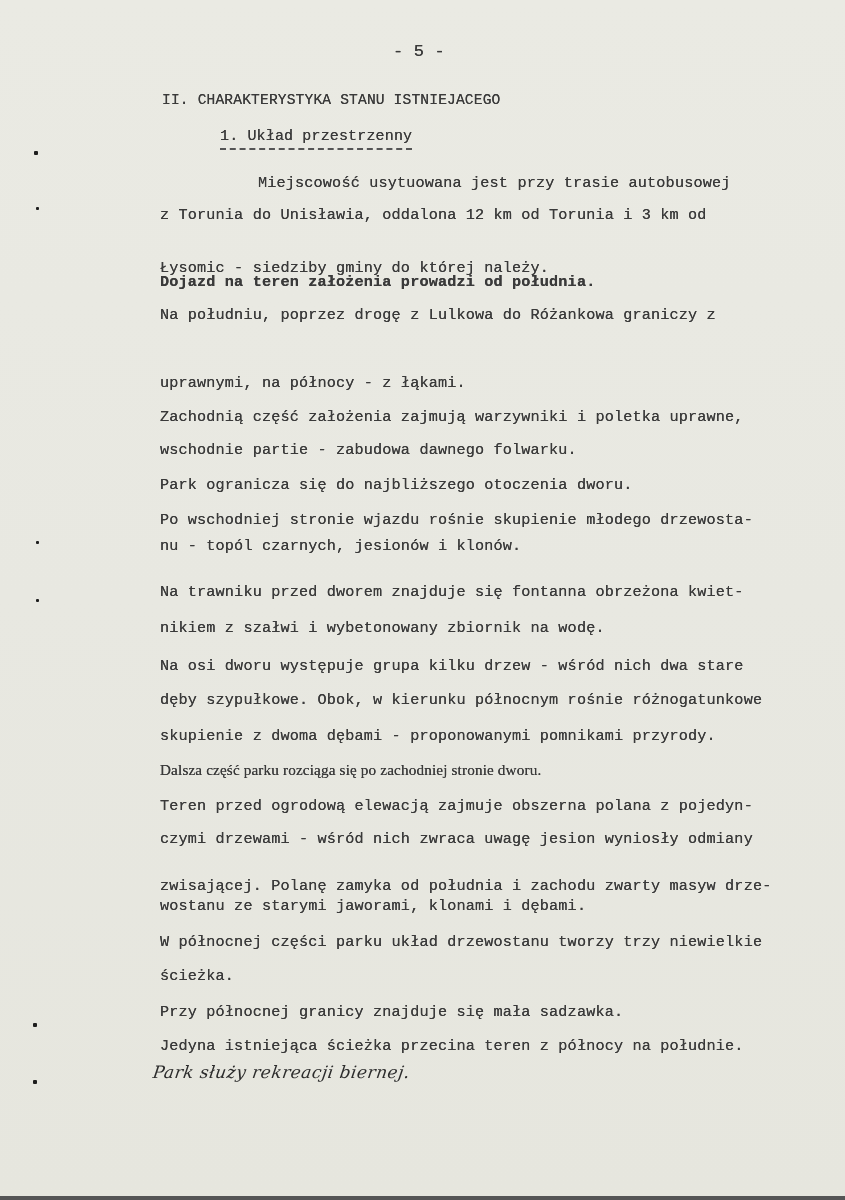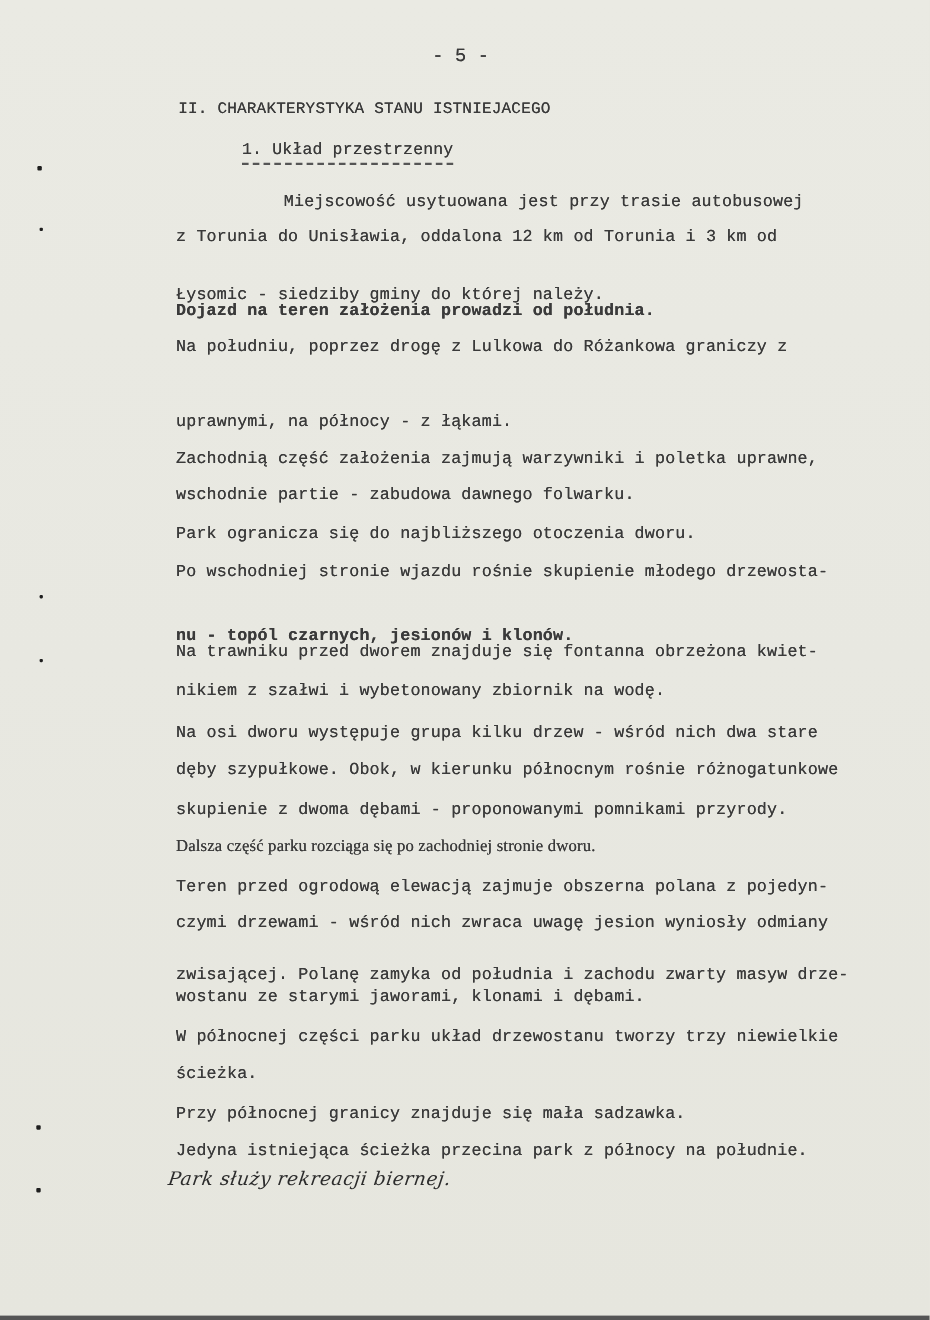--- a/index.html
+++ b/index.html
@@ -52,35 +52,35 @@
   <div class="line" style="left:258px;top:173px;">Miejscowość usytuowana jest przy trasie autobusowej</div>
   <div class="line" style="left:160px;top:205px;">z Torunia do Unisławia, oddalona 12 km od Torunia i 3 km od</div>
   <div class="line" style="left:160px;top:238px;margin-top:20px;">Łysomic - siedziby gminy do której należy.</div>
   <div class="line" style="left:160px;top:272px;font-weight:bold;">Dojazd na teren założenia prowadzi od południa.</div>
   <div class="line" style="left:160px;top:305px;">Na południu, poprzez drogę z Lulkowa do Różankowa graniczy z</div>
   <div class="line" style="left:160px;top:373px;">uprawnymi, na północy - z łąkami.</div>
   <div class="line" style="left:160px;top:407px;">Zachodnią część założenia zajmują warzywniki i poletka uprawne,</div>
   <div class="line" style="left:160px;top:440px;">wschodnie partie - zabudowa dawnego folwarku.</div>
   <div class="line" style="left:160px;top:475px;">Park ogranicza się do najbliższego otoczenia dworu.</div>
   <div class="line" style="left:160px;top:510px;">Po wschodniej stronie wjazdu rośnie skupienie młodego drzewosta-</div>
-  <div class="line" style="left:160px;top:568px;font-weight:bold;">nu - topól czarnych, jesionów i klonów.</div>
+  <div class="line" style="left:160px;top:536px;">nu - topól czarnych, jesionów i klonów.</div>
   <div class="line" style="left:160px;top:582px;">Na trawniku przed dworem znajduje się fontanna obrzeżona kwiet-</div>
   <div class="line" style="left:160px;top:618px;">nikiem z szałwi i wybetonowany zbiornik na wodę.</div>
   <div class="line" style="left:160px;top:656px;">Na osi dworu występuje grupa kilku drzew - wśród nich dwa stare</div>
   <div class="line" style="left:160px;top:690px;">dęby szypułkowe. Obok, w kierunku północnym rośnie różnogatunkowe</div>
   <div class="line" style="left:160px;top:726px;">skupienie z dwoma dębami - proponowanymi pomnikami przyrody.</div>
   <div class="line" style="left:160px;top:760px;font-family:Liberation Serif, serif;">Dalsza część parku rozciąga się po zachodniej stronie dworu.</div>
   <div class="line" style="left:160px;top:796px;">Teren przed ogrodową elewacją zajmuje obszerna polana z pojedyn-</div>
   <div class="line" style="left:160px;top:829px;">czymi drzewami - wśród nich zwraca uwagę jesion wyniosły odmiany</div>
   <div class="line" style="left:160px;top:876px;">zwisającej. Polanę zamyka od południa i zachodu zwarty masyw drze-</div>
   <div class="line" style="left:160px;top:896px;">wostanu ze starymi jaworami, klonami i dębami.</div>
   <div class="line" style="left:160px;top:932px;">W północnej części parku układ drzewostanu tworzy trzy niewielkie</div>
   <div class="line" style="left:160px;top:966px;">ścieżka.</div>
   <div class="line" style="left:160px;top:1002px;">Przy północnej granicy znajduje się mała sadzawka.</div>
-  <div class="line" style="left:160px;top:1036px;">Jedyna istniejąca ścieżka przecina park z północy na południe.</div>
+  <div class="line" style="left:160px;top:1036px;">Jedyna istniejąca ścieżka przecina teren z północy na południe.</div>
 
   <div class="handwritten">Park służy rekreacji biernej.</div>
 
   <div class="margin-mark" style="left:34px;top:151px;"></div>
   <div class="margin-mark" style="left:36px;top:207px;width:3px;height:3px;"></div>
   <div class="margin-mark" style="left:36px;top:541px;width:3px;height:3px;"></div>
   <div class="margin-mark" style="left:36px;top:599px;width:3px;height:3px;"></div>
   <div class="margin-mark" style="left:33px;top:1023px;"></div>
   <div class="margin-mark" style="left:33px;top:1080px;"></div>
 </div>

